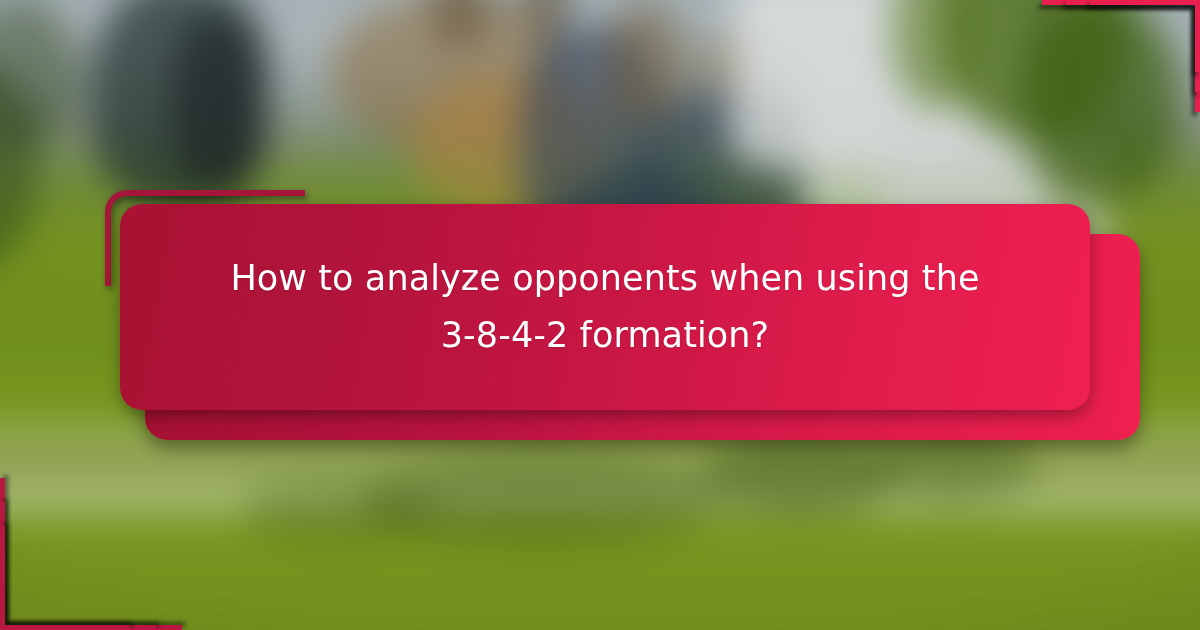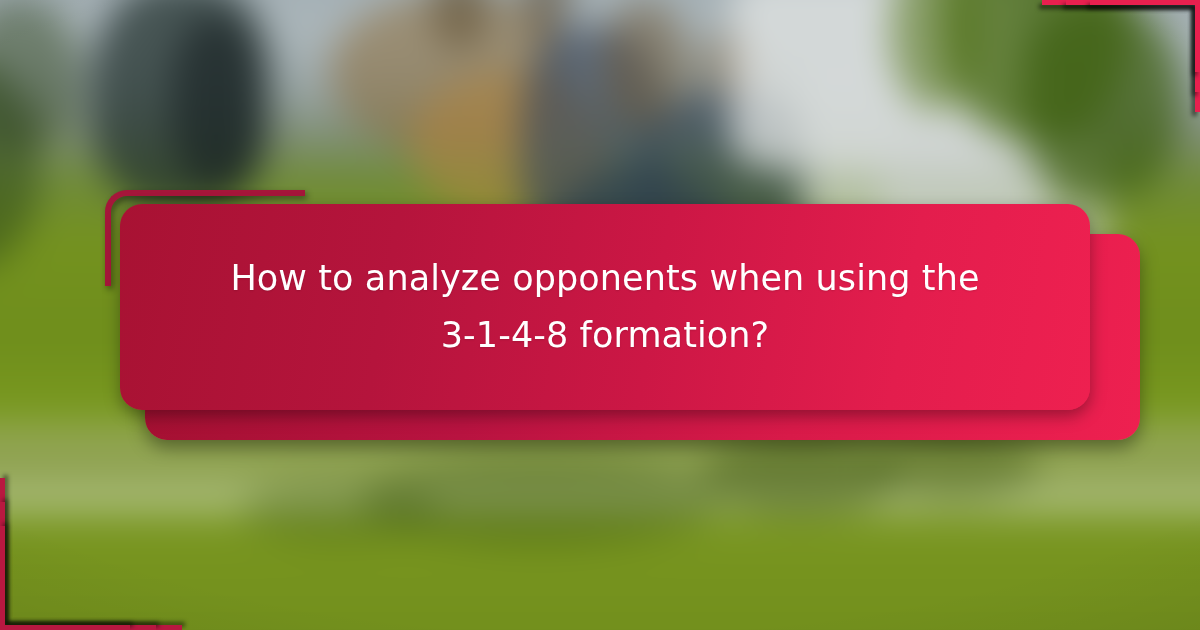--- a/index.html
+++ b/index.html
@@ -246,17 +246,17 @@
     <div class="lbar l1"></div>
     <div class="lbar l2"></div>
     <div class="lbar l3"></div>
   </div>
 
   <div id="card-group">
     <div id="card-bracket"></div>
     <div id="card-back"></div>
     <div id="card-front">
       <h1 id="headline">How to analyze opponents when using the
-3-1-4-8 formation?</h1>
+3-8-4-2 formation?</h1>
     </div>
   </div>
 
 </div>
 
 </body></html>

